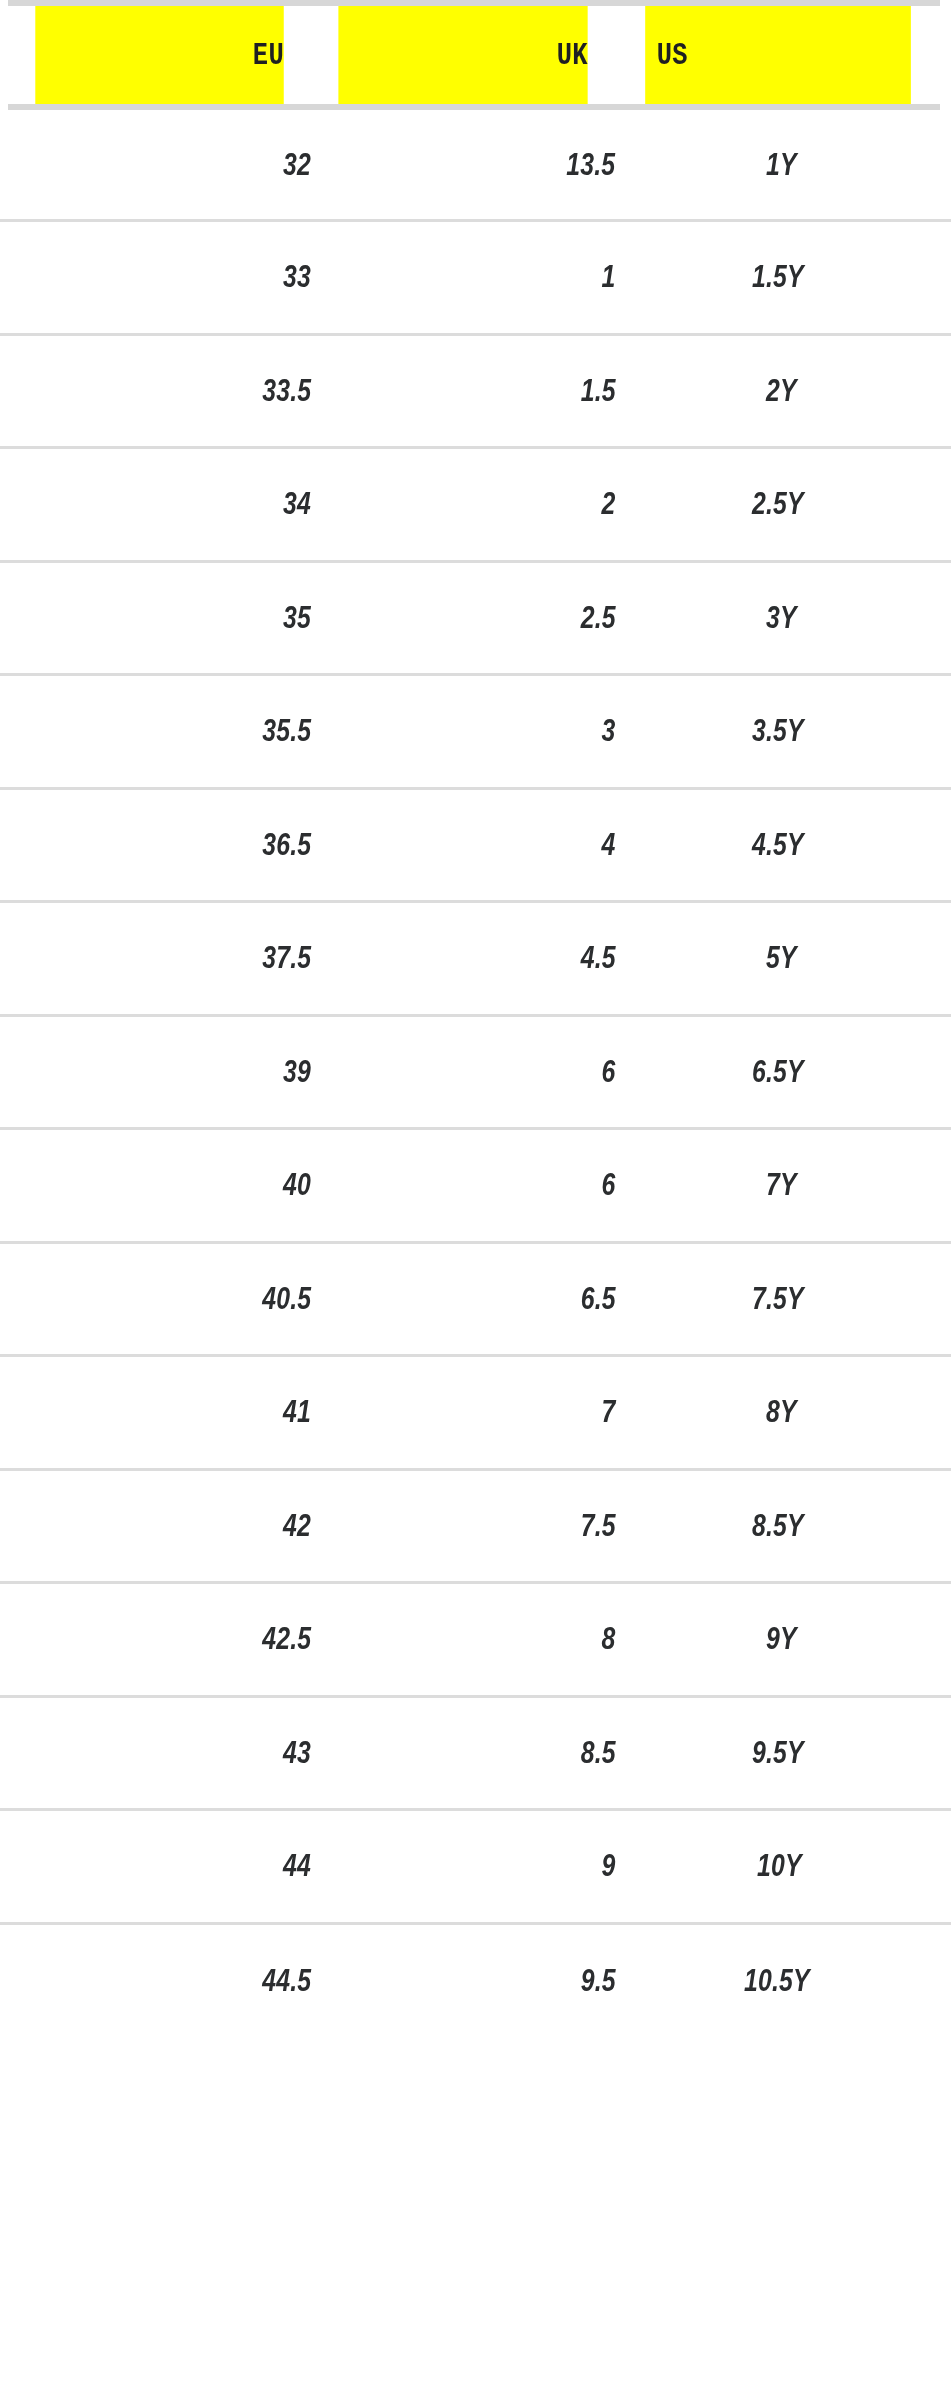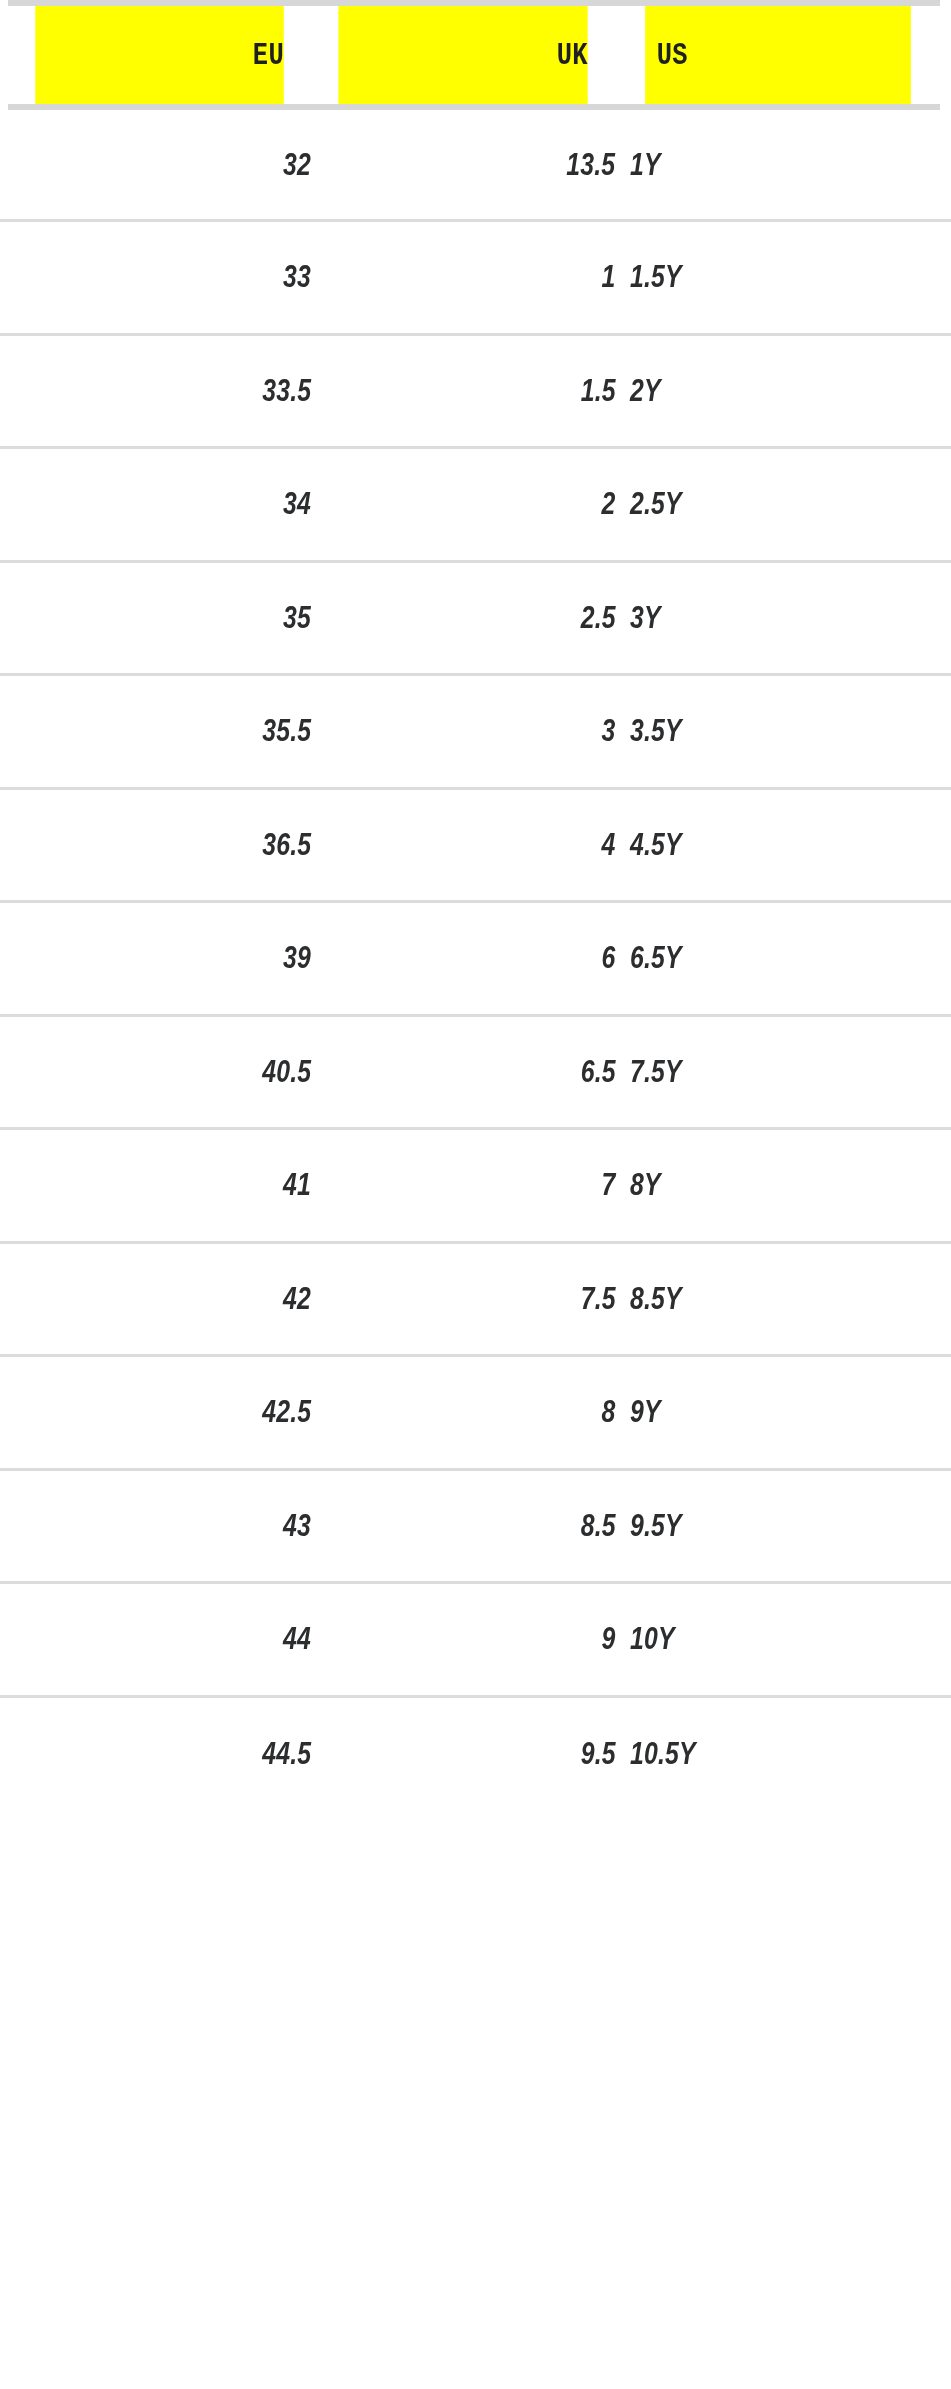--- a/index.html
+++ b/index.html
@@ -77,21 +77,21 @@
   .col-us .cellv { transform-origin: left  center; }
   .hv {
     display: inline-block;
     transform-origin: center center;
   }
 
   
   .col-pad-l { width: 8px;  }
   .col-eu    { width: 302px; text-align: right; }
   .col-uk    { width: 303px; text-align: right; padding-right: 0 !important; }
-  .col-us    { width: 323px; text-align: left;  padding-left: 14px !important; }
+  .col-us    { width: 323px; text-align: center;  padding-left: 14px !important; }
   .col-pad-r { width: 11px; }
 
   .th-eu { text-align: right; }
   .th-uk { text-align: right; }
   .th-us { text-align: left; padding-left: 14px !important; }
 </style>
 </head>
 <body>
 
 <table class="size-table">
@@ -158,27 +158,41 @@
       </tr>
       <tr>
         <td class="pad-left"></td>
         <td class="col-eu"><span class="cellv">36.5</span></td>
         <td class="col-uk"><span class="cellv">4</span></td>
         <td class="col-us"><span class="cellv">4.5Y</span></td>
         <td class="pad-right"></td>
       </tr>
       <tr>
         <td class="pad-left"></td>
+        <td class="col-eu"><span class="cellv">37.5</span></td>
+        <td class="col-uk"><span class="cellv">4.5</span></td>
+        <td class="col-us"><span class="cellv">5Y</span></td>
+        <td class="pad-right"></td>
+      </tr>
+      <tr>
+        <td class="pad-left"></td>
         <td class="col-eu"><span class="cellv">39</span></td>
         <td class="col-uk"><span class="cellv">6</span></td>
         <td class="col-us"><span class="cellv">6.5Y</span></td>
         <td class="pad-right"></td>
       </tr>
       <tr>
         <td class="pad-left"></td>
+        <td class="col-eu"><span class="cellv">40</span></td>
+        <td class="col-uk"><span class="cellv">6</span></td>
+        <td class="col-us"><span class="cellv">7Y</span></td>
+        <td class="pad-right"></td>
+      </tr>
+      <tr>
+        <td class="pad-left"></td>
         <td class="col-eu"><span class="cellv">40.5</span></td>
         <td class="col-uk"><span class="cellv">6.5</span></td>
         <td class="col-us"><span class="cellv">7.5Y</span></td>
         <td class="pad-right"></td>
       </tr>
       <tr>
         <td class="pad-left"></td>
         <td class="col-eu"><span class="cellv">41</span></td>
         <td class="col-uk"><span class="cellv">7</span></td>
         <td class="col-us"><span class="cellv">8Y</span></td>

